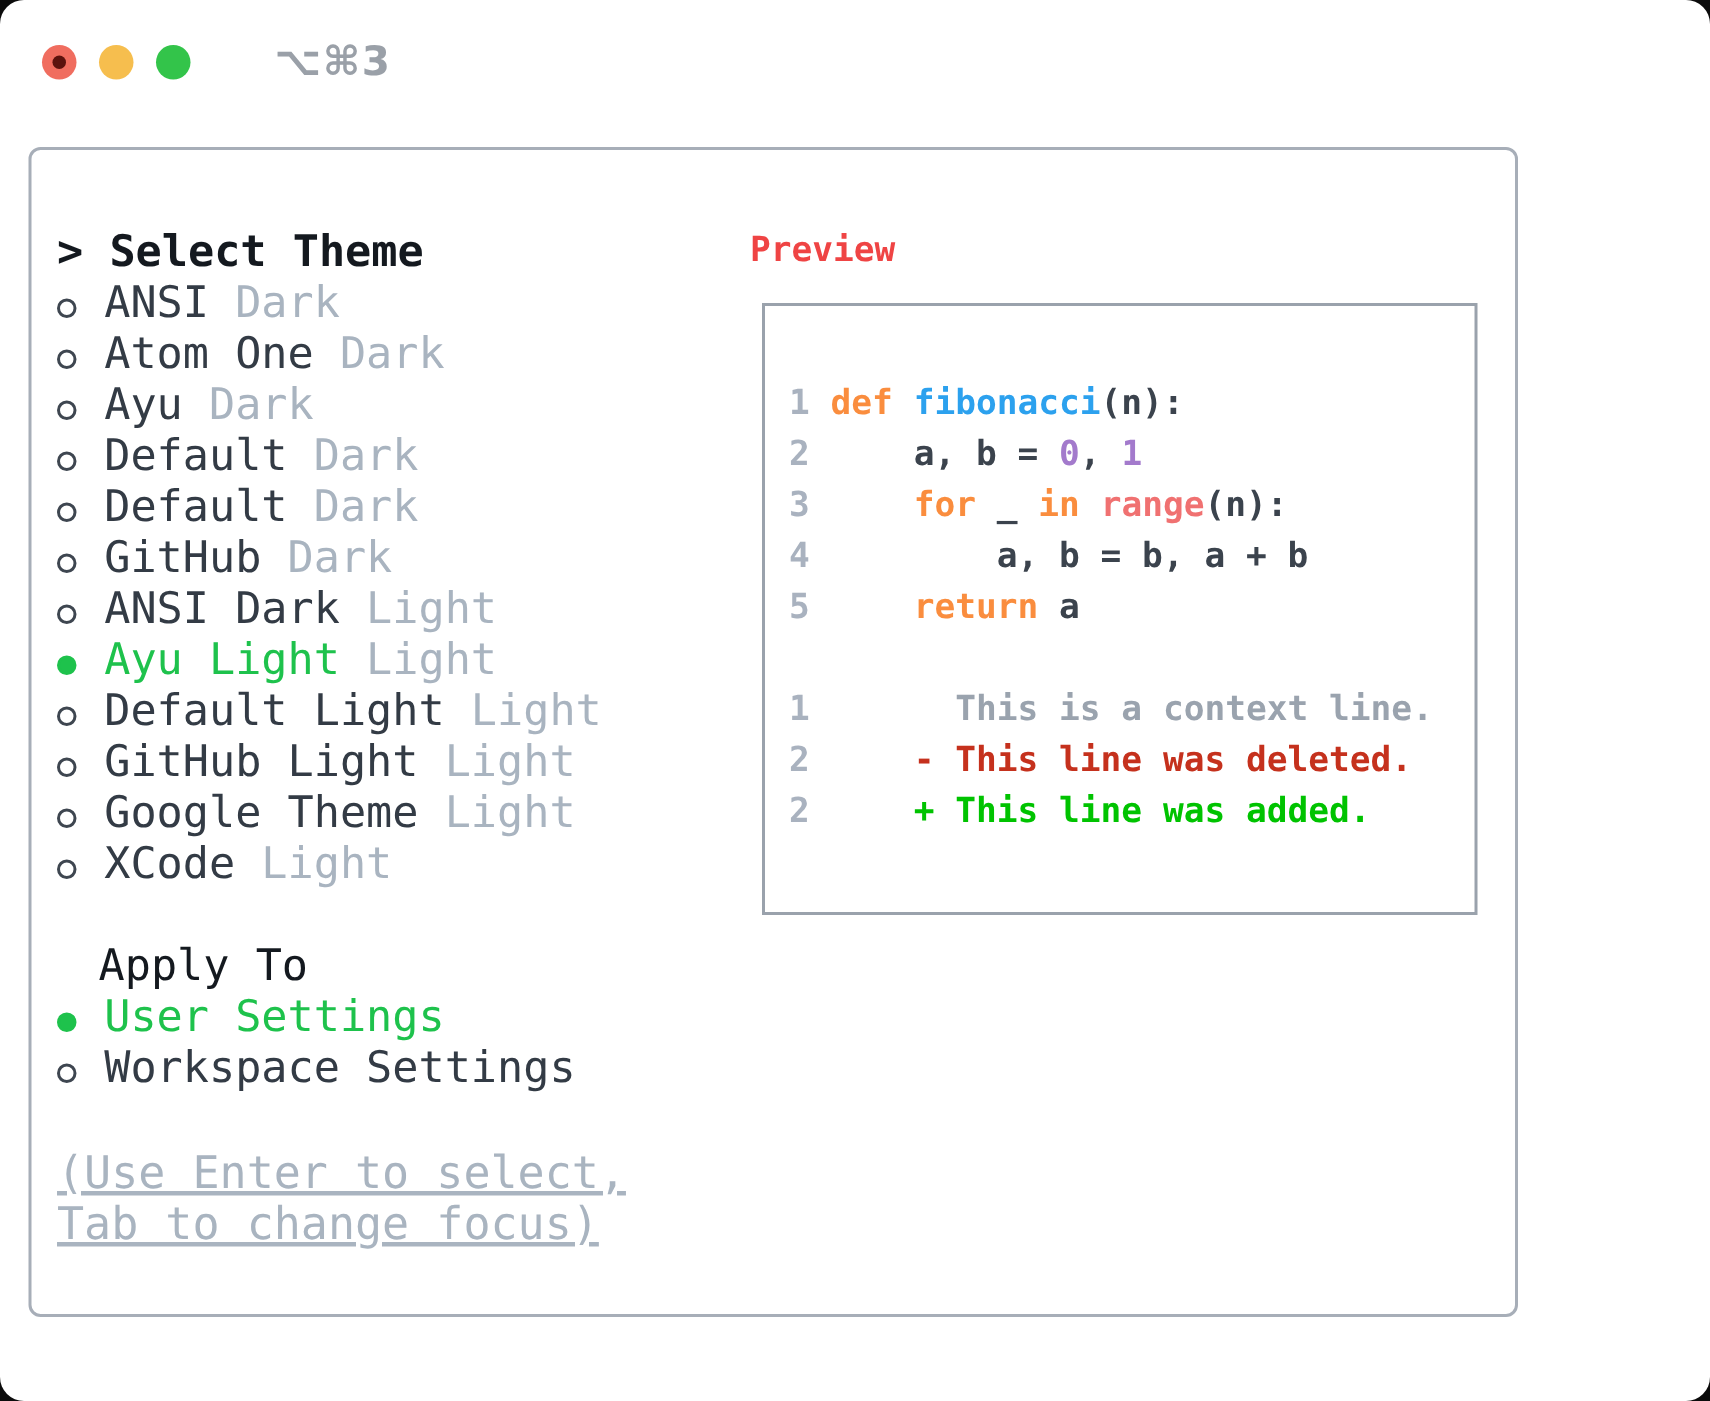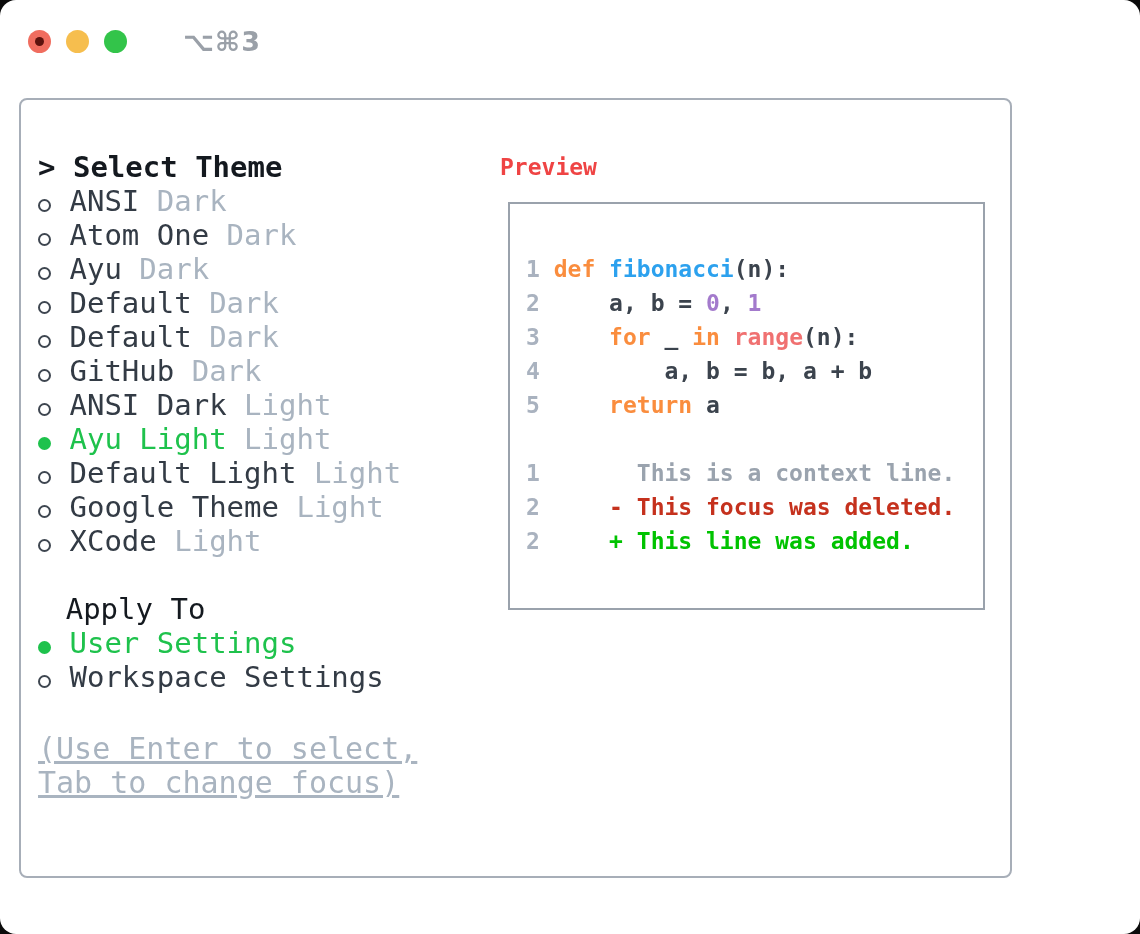--- a/index.html
+++ b/index.html
@@ -100,20 +100,21 @@
       <div id="theme-list">
           <div class="row option"><span class="radio"></span><span class="opt-label"> ANSI</span><span class="variant"> Dark</span></div>
           <div class="row option"><span class="radio"></span><span class="opt-label"> Atom One</span><span class="variant"> Dark</span></div>
           <div class="row option"><span class="radio"></span><span class="opt-label"> Ayu</span><span class="variant"> Dark</span></div>
           <div class="row option"><span class="radio"></span><span class="opt-label"> Default</span><span class="variant"> Dark</span></div>
           <div class="row option"><span class="radio"></span><span class="opt-label"> Default</span><span class="variant"> Dark</span></div>
           <div class="row option"><span class="radio"></span><span class="opt-label"> GitHub</span><span class="variant"> Dark</span></div>
           <div class="row option"><span class="radio"></span><span class="opt-label"> ANSI Dark</span><span class="variant"> Light</span></div>
           <div class="row option selected"><span class="radio on"></span><span class="opt-label"> Ayu Light</span><span class="variant"> Light</span></div>
           <div class="row option"><span class="radio"></span><span class="opt-label"> Default Light</span><span class="variant"> Light</span></div>
+          <div class="row option"><span class="radio"></span><span class="opt-label"> GitHub Light</span><span class="variant"> Light</span></div>
           <div class="row option"><span class="radio"></span><span class="opt-label"> Google Theme</span><span class="variant"> Light</span></div>
           <div class="row option"><span class="radio"></span><span class="opt-label"> XCode</span><span class="variant"> Light</span></div>
         </div>
 
       <div class="sp"></div>
 
       <div class="row subhdr">Apply To</div>
 
       <div id="apply-list">
           <div class="row option selected"><span class="radio on"></span><span class="opt-label"> User Settings</span></div>
@@ -128,19 +129,19 @@
     <div class="right">
       <div class="ptitle">Preview</div>
       <div class="pbox" id="preview-box">
           <div class="code-line"><span style="color: rgb(169, 178, 191);">1 </span><span style="color: rgb(250, 141, 62);">def </span><span style="color: rgb(44, 161, 238);">fibonacci</span><span style="color: rgb(59, 67, 77);">(n):</span></div>
           <div class="code-line"><span style="color: rgb(169, 178, 191);">2 </span><span style="color: rgb(59, 67, 77);">    a, b = </span><span style="color: rgb(163, 122, 204);">0</span><span style="color: rgb(59, 67, 77);">, </span><span style="color: rgb(163, 122, 204);">1</span></div>
           <div class="code-line"><span style="color: rgb(169, 178, 191);">3 </span><span style="color: rgb(59, 67, 77);">    </span><span style="color: rgb(250, 141, 62);">for</span><span style="color: rgb(59, 67, 77);"> _ </span><span style="color: rgb(250, 141, 62);">in</span><span style="color: rgb(59, 67, 77);"> </span><span style="color: rgb(240, 113, 113);">range</span><span style="color: rgb(59, 67, 77);">(n):</span></div>
           <div class="code-line"><span style="color: rgb(169, 178, 191);">4 </span><span style="color: rgb(59, 67, 77);">        a, b = b, a + b</span></div>
           <div class="code-line"><span style="color: rgb(169, 178, 191);">5 </span><span style="color: rgb(59, 67, 77);">    </span><span style="color: rgb(250, 141, 62);">return</span><span style="color: rgb(59, 67, 77);"> a</span></div>
           <div class="code-line"></div>
           <div class="code-line"><span style="color: rgb(169, 178, 191);">1 </span><span style="color: rgb(154, 163, 174);">      This is a context line.</span></div>
-          <div class="code-line"><span style="color: rgb(169, 178, 191);">2 </span><span style="color: rgb(197, 49, 29);">    - This focus was deleted.</span></div>
+          <div class="code-line"><span style="color: rgb(169, 178, 191);">2 </span><span style="color: rgb(197, 49, 29);">    - This line was deleted.</span></div>
           <div class="code-line"><span style="color: rgb(169, 178, 191);">2 </span><span style="color: rgb(0, 195, 0);">    + This line was added.</span></div>
         </div>
     </div>
 
   </div>
 </div>
 
 </body></html>

